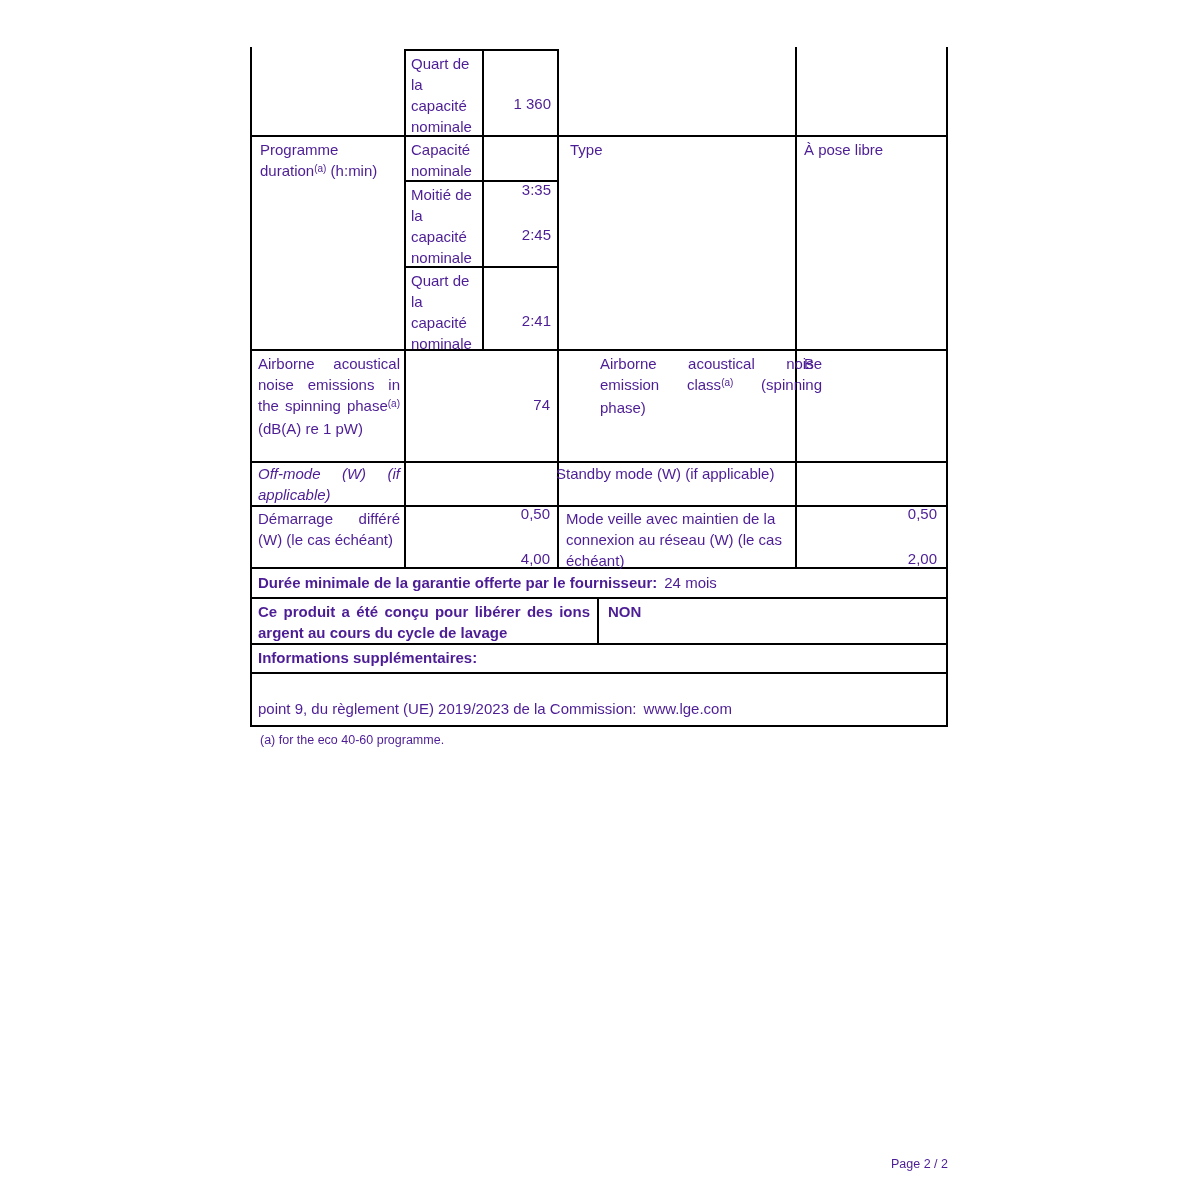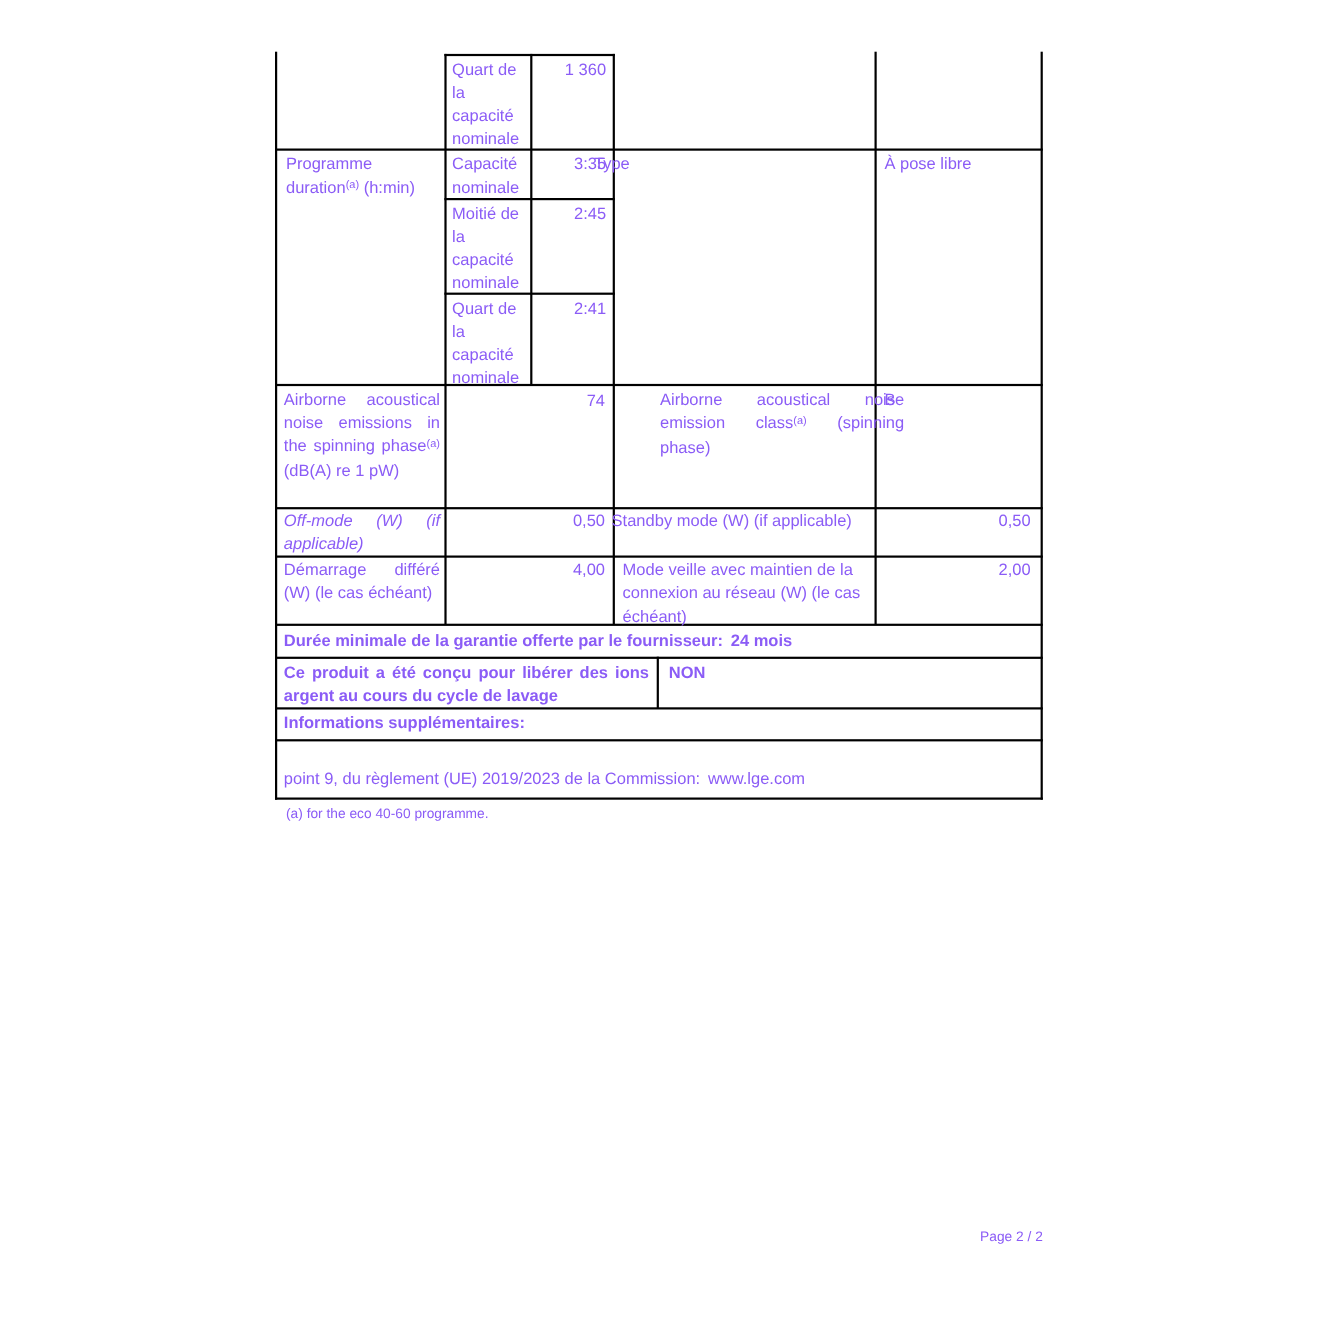--- a/index.html
+++ b/index.html
@@ -3,25 +3,25 @@
 <meta charset="utf-8">
 <style>
   * { margin:0; padding:0; box-sizing:border-box; }
   html,body { width:1200px; height:1200px; background:#ffffff; overflow:hidden; }
   body {
     position:relative;
     font-family:"Liberation Sans","DejaVu Sans",sans-serif;
     color:#000;
   }
   .ln { position:absolute; background:#000; }
-  .t  { position:absolute; font-size:15px; line-height:21px; color:#8b5cf6; }
+  .t  { position:absolute; font-size:15px; line-height:21px; color:#4c1d95; }
   .just { text-align:justify; }
-  .r  { text-align:right; }
+  .r  { text-align:right;margin-top:40px; }
   .b  { font-weight:bold; }
-  .n  { font-weight:bold; }
+  .n  { font-weight:normal; }
   .ml { margin-left:7px; }
   .sup { font-size:10px; position:relative; top:-4px; }
   .small { font-size:12.5px; line-height:15px; }
 </style>
 </head>
 <body>
 
 <div class="ln" style="left:250px; top:47px; width:2px; height:680px;"></div>
 <div class="ln" style="left:404px; top:49px; width:2px; height:519px;"></div>
 <div class="ln" style="left:482px; top:49px; width:2px; height:301px;"></div>
@@ -48,21 +48,21 @@
 
 <div class="t just" style="left:260px; top:139px; width:142px;">
   <span>Programme duration</span><span class="sup">(a)</span><span> (h:min)</span>
 </div>
 <div class="t" style="left:411px; top:139px; width:68px;"><span>Capacité nominale</span></div>
 <div class="t r" style="left:489px; top:139px; width:62px;"><span>3:35</span></div>
 <div class="t" style="left:411px; top:184px; width:68px;"><span>Moitié de la capacité nominale</span></div>
 <div class="t r" style="left:489px; top:184px; width:62px;"><span>2:45</span></div>
 <div class="t" style="left:411px; top:270px; width:68px;"><span>Quart de la capacité nominale</span></div>
 <div class="t r" style="left:489px; top:270px; width:62px;"><span>2:41</span></div>
-<div class="t" style="left:540px; top:139px; width:222px;"><span>Type</span></div>
+<div class="t" style="left:570px; top:139px; width:222px;"><span>Type</span></div>
 <div class="t" style="left:804px; top:139px; width:136px;"><span>À pose libre</span></div>
 
 <div class="t just" style="left:258px; top:353px; width:142px;">
   <span>Airborne acoustical noise emissions in the spinning phase</span><span class="sup">(a)</span><span> (dB(A) re 1 pW)</span>
 </div>
 <div class="t r" style="left:411px; top:354px; width:139px;"><span>74</span></div>
 <div class="t just" style="left:566px; top:353px; width:222px;margin-left:34px;">
   <span>Airborne acoustical noise emission class</span><span class="sup">(a)</span><span> (spinning phase)</span>
 </div>
 <div class="t" style="left:804px; top:353px; width:136px;"><span>B</span></div>

